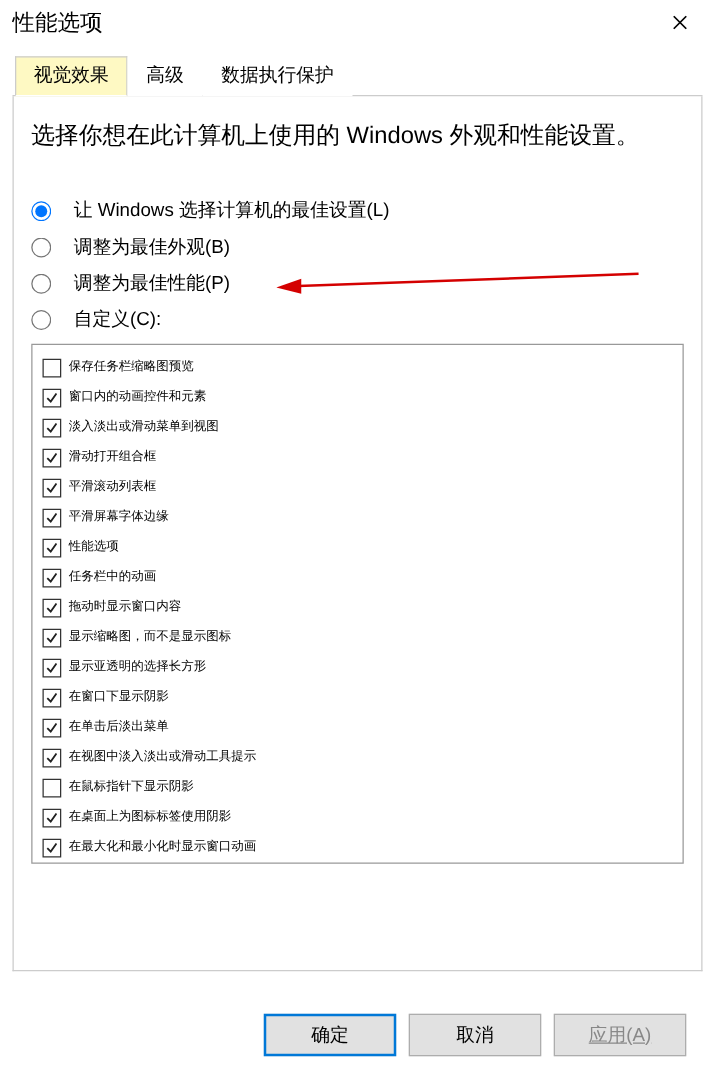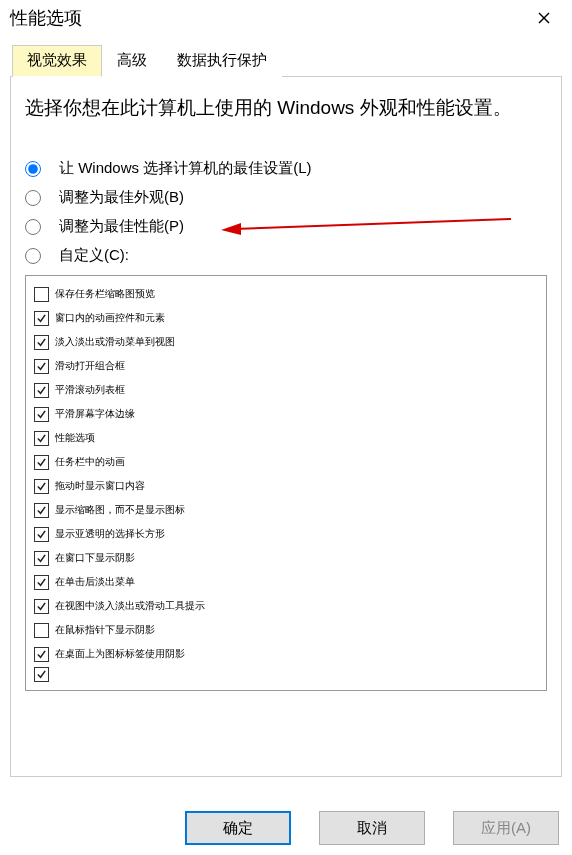--- a/index.html
+++ b/index.html
@@ -113,43 +113,44 @@
     align-items: center;
     justify-content: center;
     background: #fff;
   }
   .cbx.checked svg { width: 11px; height: 11px; display:block; }
   .cbx svg polyline { stroke: #222; stroke-width: 1.6; fill: none; }
   .cbx:not(.checked) svg { display: none; }
 
   .button-bar {
     position: absolute;
-    right: 13px;
+    right: 23px;
     bottom: 10px;
     display: flex;
-    gap: 28px;
+    gap: 10px;
   }
   .btn {
     width: 106px;
     height: 34px;
     border: 1px solid #adadad;
     background: #e1e1e1;
     display: flex;
     align-items: center;
     justify-content: center;
     font-size: 15px;
     cursor: pointer;
   }
   .btn.primary {
     border: 2px solid #0078d7;
     background: #e1e1e1;
   }
   .btn.apply {
     width: 106px;
     color: #888;
+    text-decoration: underline;
   }
 </style>
 </head>
 <body>
 
 <div class="titlebar">
   <span class="title">性能选项</span>
   <div class="close-btn">
     <svg viewBox="0 0 12 12">
       <line x1="1" y1="1" x2="11" y2="11"></line>
@@ -310,20 +311,21 @@
             </svg>
           </span>
           <span>在桌面上为图标标签使用阴影</span>
         </div>
         <div class="check-row">
           <span class="cbx checked">
             <svg viewBox="0 0 12 12">
               <polyline points="2,6 5,9 10,2"></polyline>
             </svg>
           </span>
+          <span>在最大化和最小化时显示窗口动画</span>
         </div>
       </div>
   </div>
 </div>
 
 <div class="button-bar">
   <div class="btn primary">确定</div>
   <div class="btn">取消</div>
   <div class="btn apply">应用(A)</div>
 </div>

